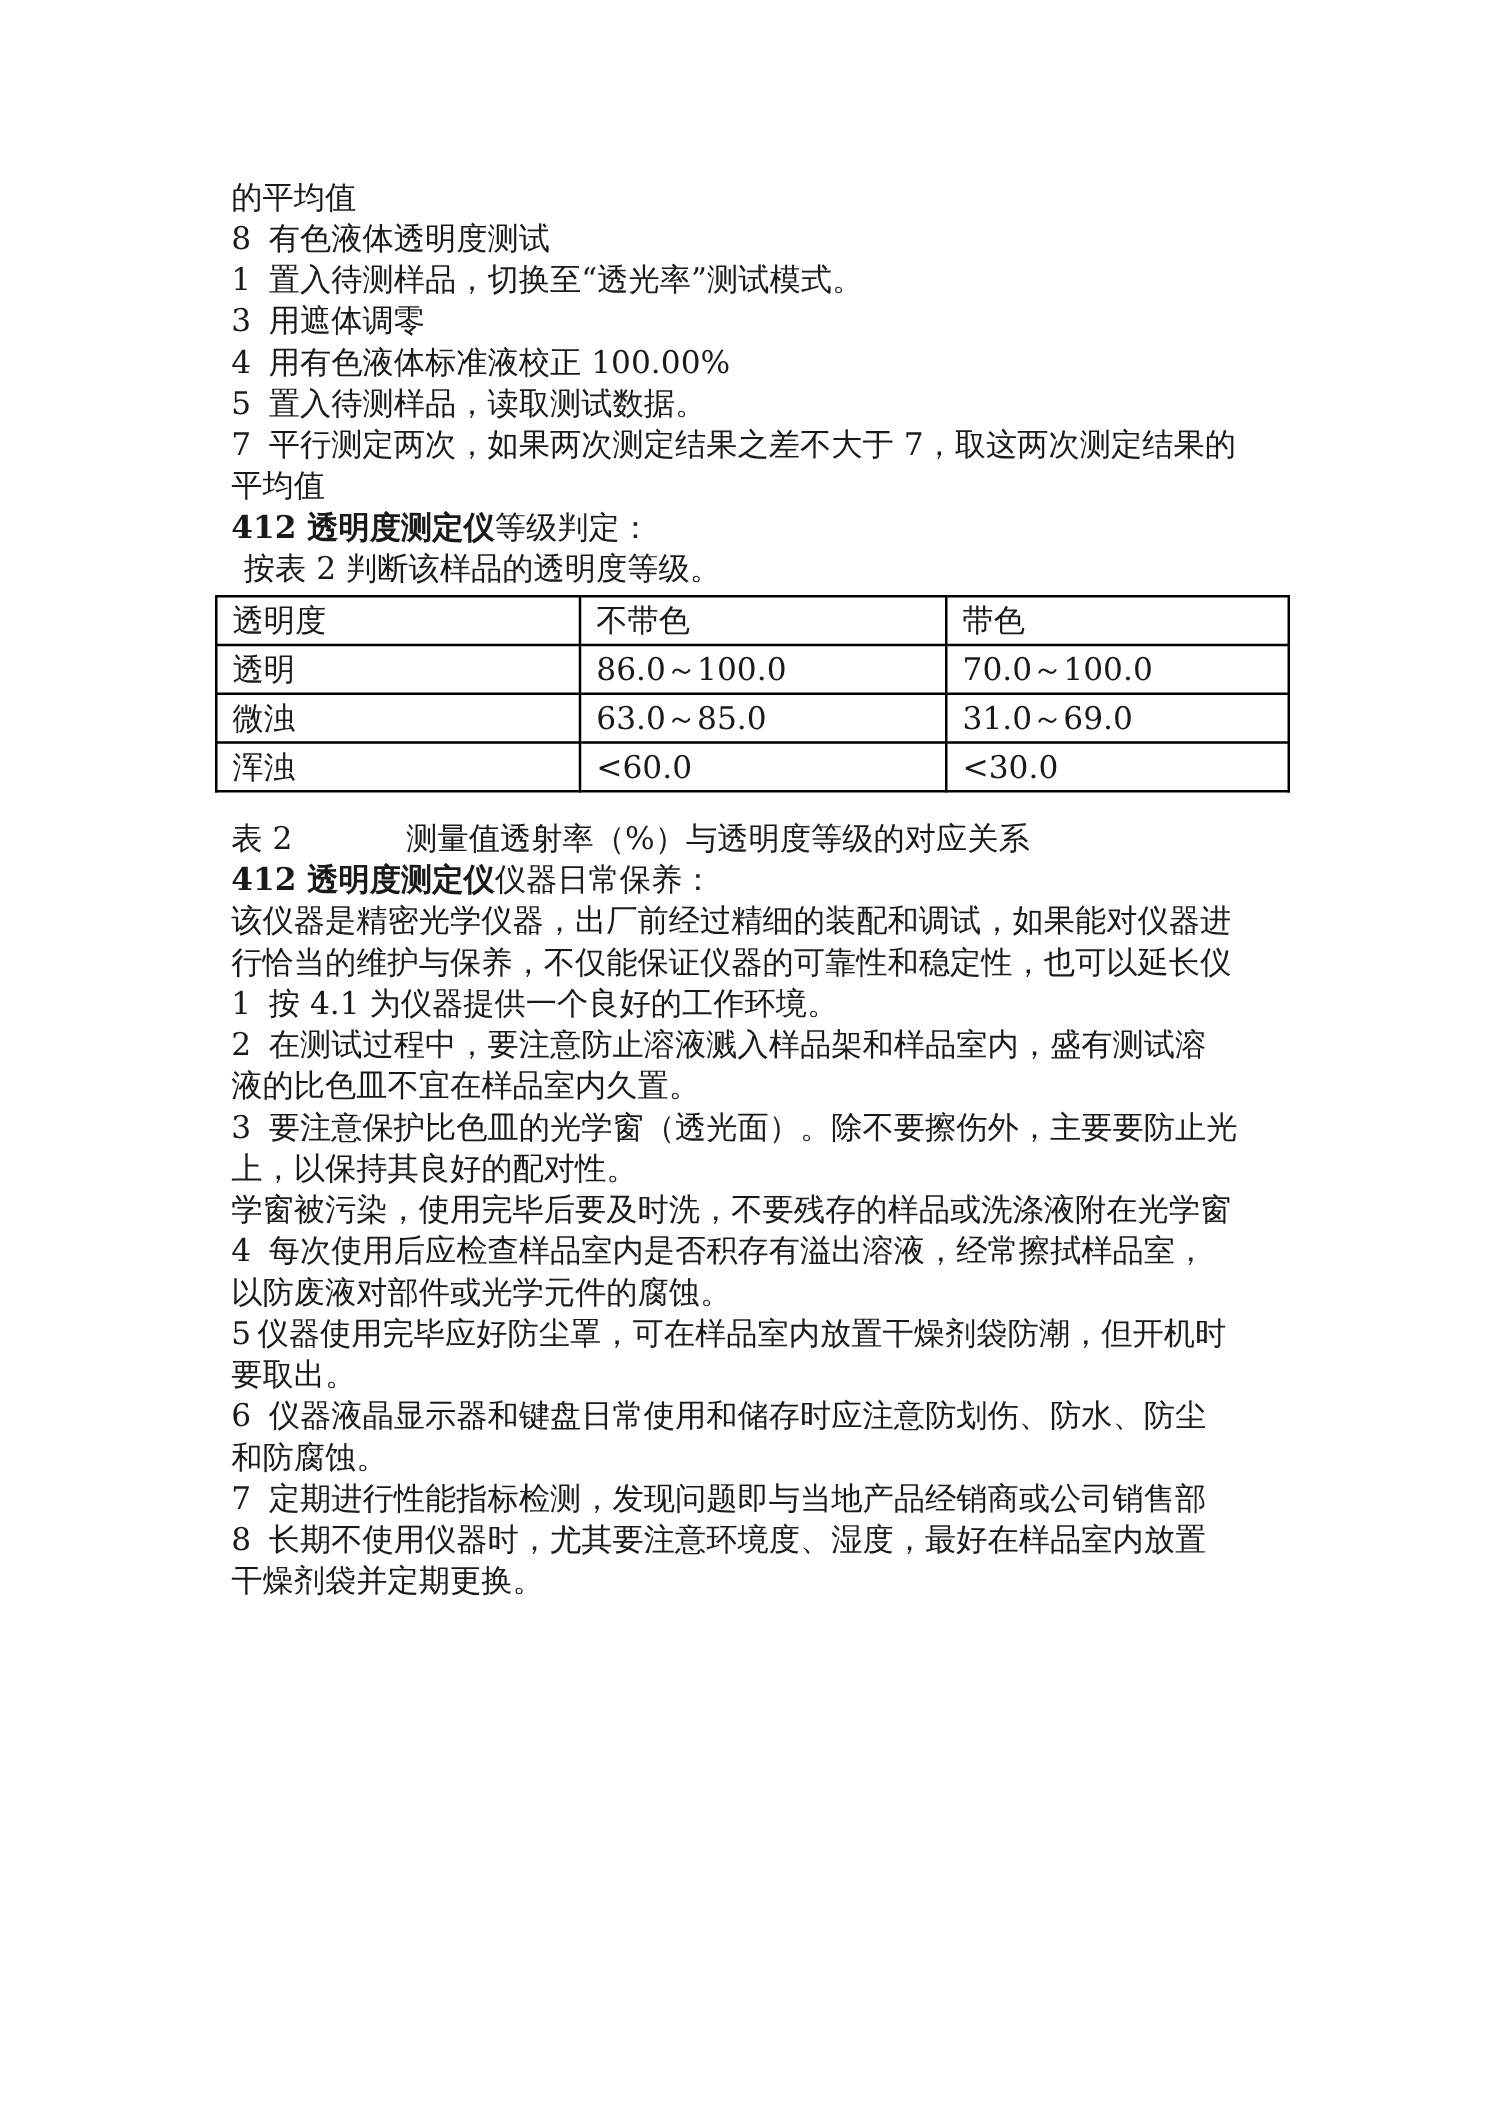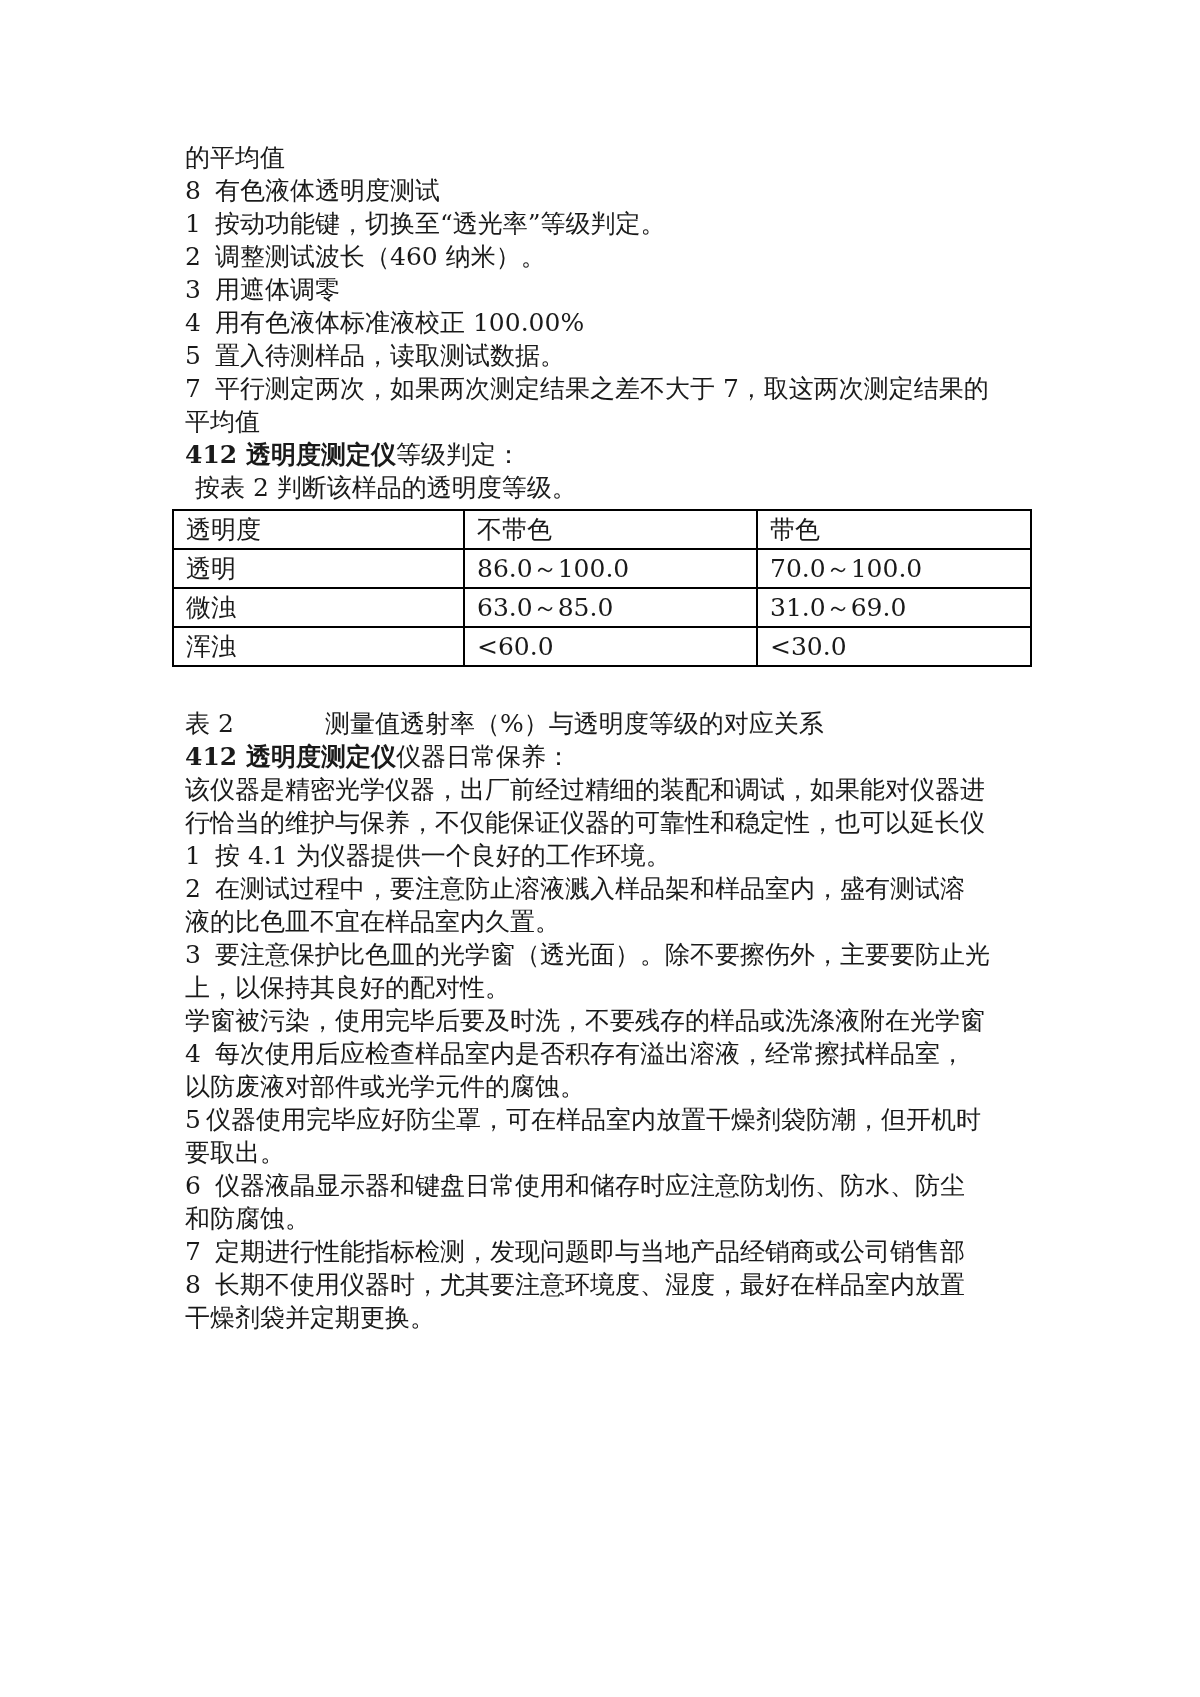--- a/index.html
+++ b/index.html
@@ -32,42 +32,41 @@
   }
   table.grade td {
     border:2px solid #000000;
     height:37px;
     padding:0 4px 0 12px;
     white-space:nowrap;
     overflow:hidden;
     vertical-align:middle;
   }
   .col-1 { width:291px; } .col-2 { width:293px; } .col-3 { width:274px; }
-  .caption { margin-top:40px; height:33px; white-space:nowrap; }
+  .caption { margin-top:20px; height:33px; white-space:nowrap; }
   .cap-label { display:inline-block; width:140px; }
   .footer {
     position:absolute;
     left:0; top:1565px;
     width:1200px;
     text-align:center;
     font-size:24px;
     letter-spacing:1px;
     color:#701a75;
   }
 </style>
 </head>
 <body>
 
 <div class="page">
   <div class="content">
 
     <div class="line"><span>的平均值</span></div>
     <div class="line"><span class="num">8</span><span>有色液体透明度测试</span></div>
-    <div class="line"><span class="num">1</span><span>按动功能键，切换至“透光率”等级判定。</span></div>
-    <div class="line"><span class="num">2</span><span>调整测试波长（460 纳米）。</span></div>
+    <div class="line"><span class="num">1</span><span>置入待测样品，切换至“透光率”测试模式。</span></div>
     <div class="line"><span class="num">3</span><span>用遮体调零</span></div>
     <div class="line"><span class="num">4</span><span>用有色液体标准液校正 100.00%</span></div>
     <div class="line"><span class="num">5</span><span>置入待测样品，读取测试数据。</span></div>
     <div class="line"><span class="num">7</span><span>平行测定两次，如果两次测定结果之差不大于 7，取这两次测定结果的</span></div>
     <div class="line"><span>平均值</span></div>
 
     <div class="line"><span class="bold">412 透明度测定仪</span><span>等级判定：</span></div>
     <div class="line indent">按表 2 判断该样品的透明度等级。</div>
 
     <table class="grade">

